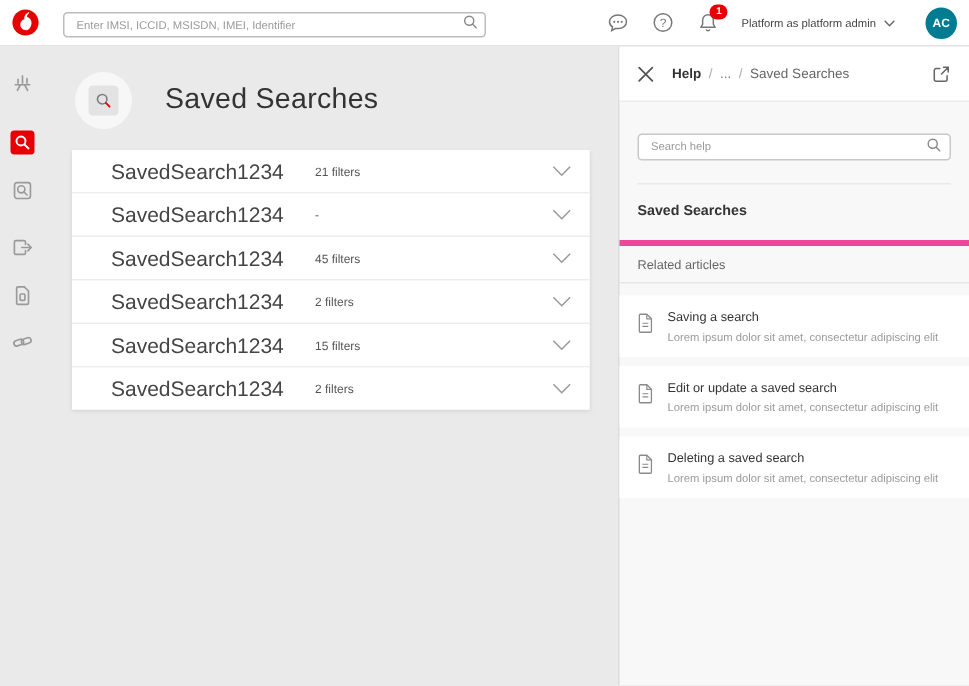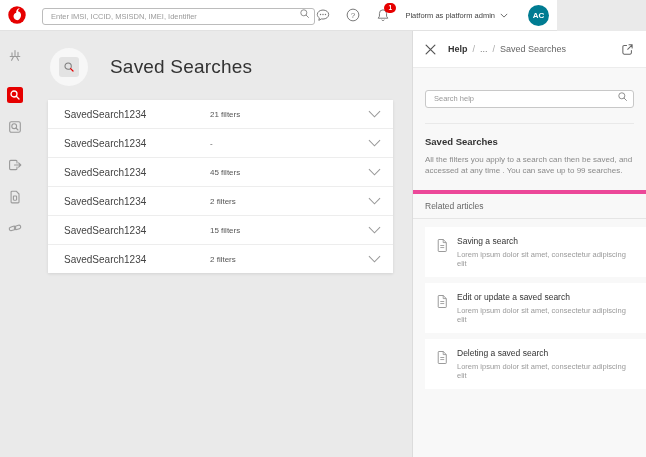--- a/index.html
+++ b/index.html
@@ -2,21 +2,21 @@
 <html><head>
 <meta charset="utf-8">
 <style>
   html,body{margin:0;padding:0;}
   body{
     width:646px;height:457px;position:relative;overflow:hidden;
     background:#eaeaea;font-family:"Liberation Sans",sans-serif;
     -webkit-font-smoothing:antialiased;color:#333;
   }
   
-  .topbar{position:absolute;left:0;top:0;width:557px;height:30px;background:#fff;
+  .topbar{position:absolute;left:0;top:0;width:646px;height:30px;background:#fff;
     border-bottom:1px solid #e2e2e2;display:flex;align-items:center;z-index:10;}
   .logo{margin-left:8px;width:18px;height:18px;flex:0 0 auto;cursor:pointer;}
   .gsearch{position:relative;margin-left:16px;width:282px;}
   .gsearch input{width:100%;height:17px;box-sizing:border-box;border:1px solid #bcbcbc;
     border-radius:3px;font-size:7.5px;color:#555;padding:0 18px 0 8px;outline:none;
     font-family:"Liberation Sans",sans-serif;background:#fff;}
   .gsearch input::placeholder{color:#9a9a9a;}
   .gsearch .mag{position:absolute;right:5px;top:3px;width:11px;height:11px;}
   .tb-right{margin-left:auto;display:flex;align-items:center;gap:14px;margin-right:8px;}
   .tb-ic{width:16px;height:16px;position:relative;cursor:pointer;display:block;}
@@ -37,21 +37,21 @@
   .page-header{position:absolute;left:20px;top:17px;display:flex;align-items:center;gap:22px;}
   .page-circle{width:38px;height:38px;border-radius:50%;background:#f7f7f7;
     display:flex;align-items:center;justify-content:center;}
   .page-circle .tile{width:20px;height:20px;border-radius:3px;background:#e3e3e3;
     display:flex;align-items:center;justify-content:center;}
   h1.page-title{margin:0;font-size:19px;font-weight:400;color:#333;letter-spacing:.2px;}
   .list{position:absolute;left:18px;top:69px;width:345px;box-shadow:0 1px 3px rgba(0,0,0,.10);}
   .srow{height:28px;background:#fff;border-bottom:1px solid #ededed;position:relative;
     display:flex;align-items:center;cursor:pointer;}
   .srow:last-child{border-bottom:none;}
-  .srow .nm{margin-left:16px;font-size:10px;color:#444;}
+  .srow .nm{margin-left:26px;font-size:14px;color:#444;}
   .srow .flt{position:absolute;left:162px;font-size:8px;color:#555;text-align:center;}
   .srow .chev{position:absolute;right:12px;top:10px;width:13px;height:8px;}
   
   .help{position:absolute;left:412px;top:31px;width:233px;bottom:0;background:#f8f8f8;
     border-left:1px solid #dcdcdc;}
   .hp-head{height:36px;background:#fff;border-bottom:1px solid #ececec;display:flex;
     align-items:center;padding:0 12px;}
   .hp-close{width:11px;height:11px;cursor:pointer;margin-right:12px;flex:0 0 auto;}
   .crumb{flex:1;display:flex;align-items:center;gap:5px;font-size:9px;white-space:nowrap;overflow:hidden;}
   .crumb .root{font-weight:bold;color:#333;cursor:pointer;}
@@ -63,21 +63,21 @@
   .hp-search input{width:100%;height:18px;box-sizing:border-box;border:1px solid #c8c8c8;
     border-radius:3px;font-size:7.5px;color:#555;padding:0 18px 0 8px;outline:none;
     font-family:"Liberation Sans",sans-serif;background:#fff;}
   .hp-search input::placeholder{color:#999;}
   .hp-search .mag{position:absolute;right:6px;top:4px;width:11px;height:11px;}
   .hp-section{padding:12px 12px 0;}
   .hp-section h3{margin:0 0 7px;font-size:9.5px;color:#333;font-weight:bold;}
   .hp-section p{margin:0;font-size:8px;color:#8a8a8a;line-height:11px;width:208px;}
   .rel-head{margin-top:14px;border-top:4px solid #ec4899;border-bottom:1px solid #e5e5e5;
     padding:7px 12px;font-size:8.5px;color:#666;}
-  .articles{margin-top:8px;padding-left:12px;}
+  .articles{margin-top:8px;}
   .article{background:#fff;margin-bottom:6px;padding:9px 12px 9px 11px;display:flex;gap:9px;
     cursor:pointer;align-items:flex-start;}
   .article .doc{width:12px;height:15px;flex:0 0 auto;margin-top:2px;}
   .article .at{font-size:8.5px;color:#333;margin:0 0 4px;}
   .article .ad{font-size:7.5px;color:#9a9a9a;margin:0;line-height:9px;}
   svg{display:block;}
 </style>
 </head>
 <body>
 
@@ -280,21 +280,20 @@
     <span class="mag">
       <svg viewBox="0 0 16 16" width="11" height="11">
           <circle cx="7" cy="7" r="4.4" fill="none" stroke="#8a8a8a" stroke-width="1.4"></circle>
           <line x1="10.4" y1="10.4" x2="13.8" y2="13.8" stroke="#8a8a8a" stroke-width="1.4" stroke-linecap="round"></line>
         </svg>
     </span>
   </div>
 
   <div class="hp-section">
     <h3>Saved Searches</h3>
-    <p>All the filters you apply to a search can then be saved, and accessed at any time . You can save up to 99 searches.</p>
   </div>
 
   <div class="rel-head">Related articles</div>
 
   <div class="articles">
     <div class="article">
       <span class="doc">
         <svg viewBox="0 0 14 16" width="12" height="15" fill="none" stroke="#8a8a8a" stroke-width="1">
           <path d="M3.4 1h5L12 4.6V14.2a.8.8 0 0 1-.8.8H3.4a.8.8 0 0 1-.8-.8V1.8A.8.8 0 0 1 3.4 1z"></path>
           <path d="M8.4 1v3.6H12" stroke-width=".9"></path>

